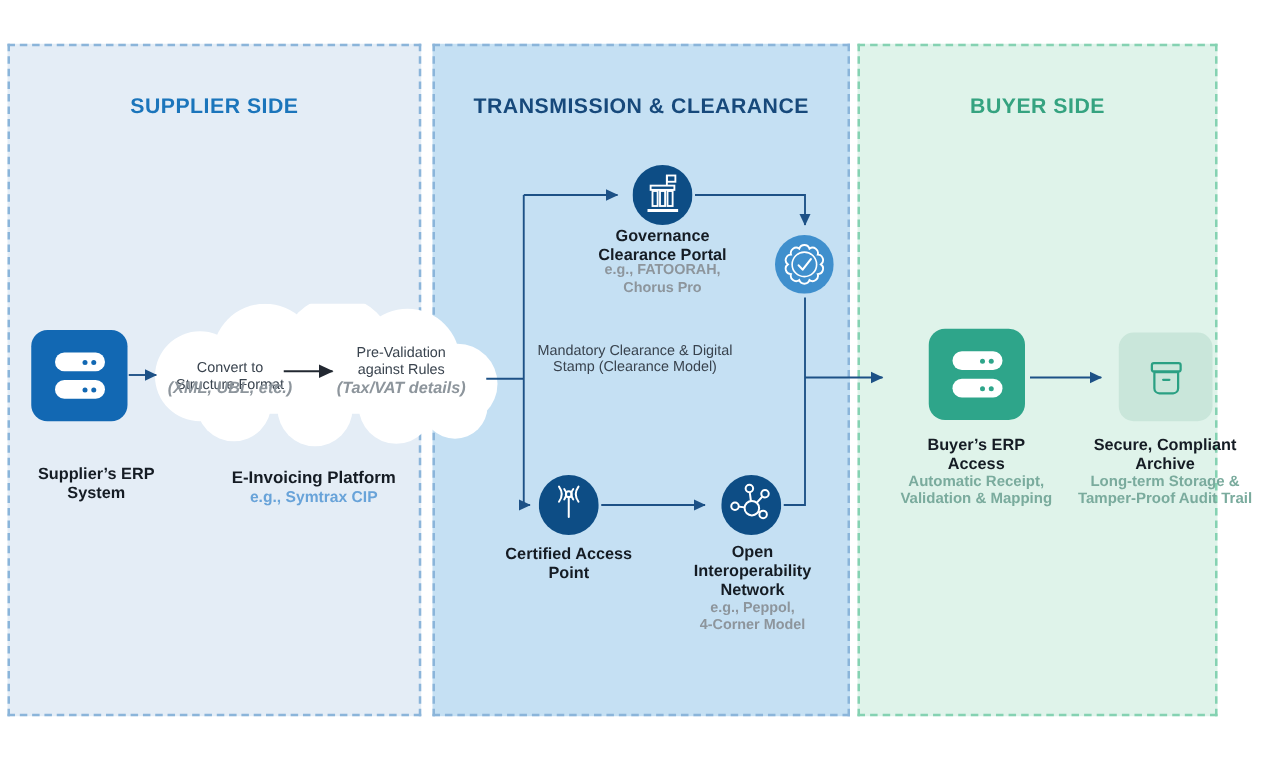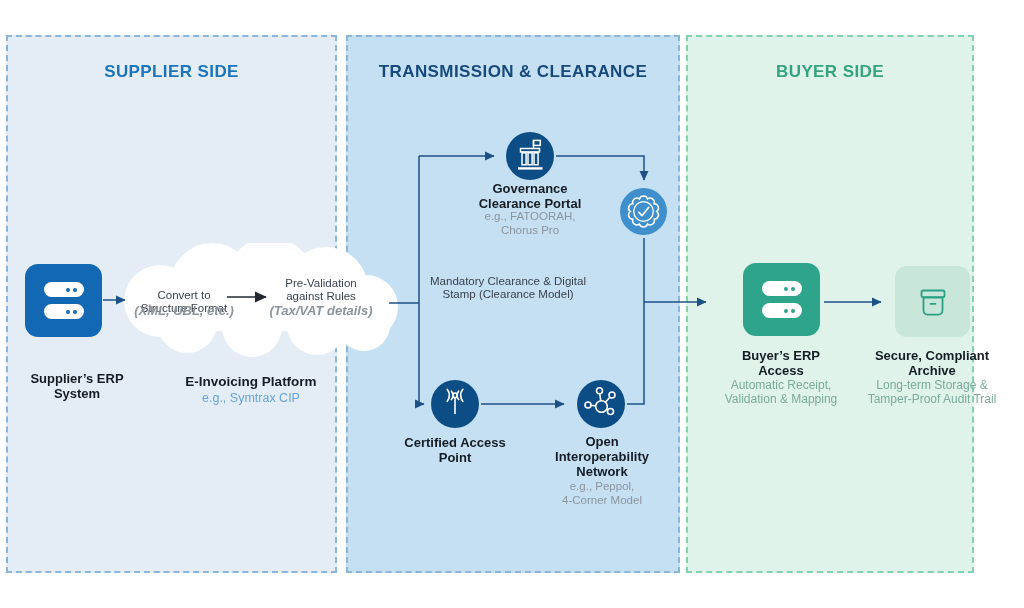--- a/index.html
+++ b/index.html
@@ -1,31 +1,31 @@
 <!DOCTYPE html>
 <html><head>
 <meta charset="utf-8">
 <style>
   html,body{margin:0;padding:0}
   body{
     width:1024px;height:608px;position:relative;background:#ffffff;
     font-family:"Liberation Sans",sans-serif;overflow:hidden;
   }
   .panel{position:absolute;top:35px;height:538px;box-sizing:border-box;z-index:1}
-  .panel-title{margin:3px;padding-top:22px;text-align:center;font-weight:bold;font-size:17px;letter-spacing:.4px}
+  .panel-title{margin:16px;padding-top:22px;text-align:center;font-weight:bold;font-size:17px;letter-spacing:.4px}
   .panel-supplier{left:6px;width:331px;background:#e4edf6;border:2px dashed #8bb5da}
   .panel-transmission{left:346px;width:334px;background:#c5e0f3;border:2px dashed #8bb5da}
   .panel-buyer{left:686px;width:288px;background:#dff3ea;border:2px dashed #85d2b2}
   .t-supplier{color:#1b75bb}
   .t-transmission{color:#17497b}
   .t-buyer{color:#35a380}
   .node{position:absolute;z-index:4}
   .lbl{position:absolute;z-index:4;transform:translate(-50%,-50%);text-align:center;
        white-space:pre-line;font-weight:bold;font-size:13px;color:#151c24;line-height:1.14;width:210px}
-  .sub{font-weight:normal;font-size:11.5px;color:#8d959c;line-height:1.2}
+  .sub{font-weight:bold;font-size:11.5px;color:#8d959c;line-height:1.2}
   .sub-blue{color:#68a3d9;font-size:12.5px}
   .sub-teal{color:#7aab9d;font-size:12px}
   .cloudtext{font-weight:normal;font-size:11.5px;color:#39434e}
   .cloudsub{font-weight:bold;font-style:italic;font-size:13px;color:#8d959c}
 
   .erp{width:77px;height:73px;border-radius:13px;display:flex;flex-direction:column;
        align-items:center;justify-content:center;gap:7px}
   .erp-blue{background:#1268b3}
   .erp-green{background:#2ea58a}
   .pill{width:40px;height:15px;border-radius:8px;background:#fff;display:flex;

